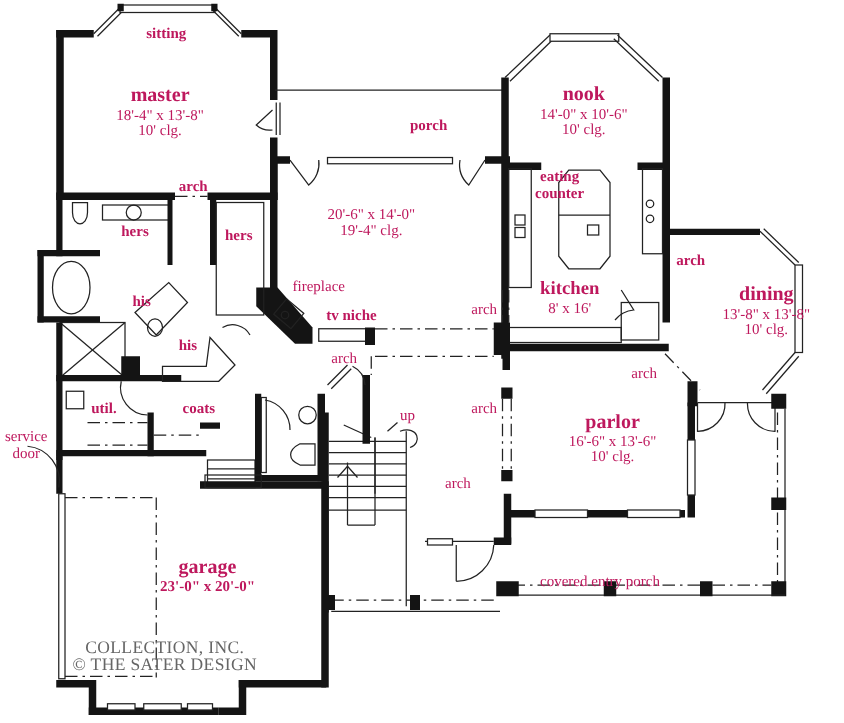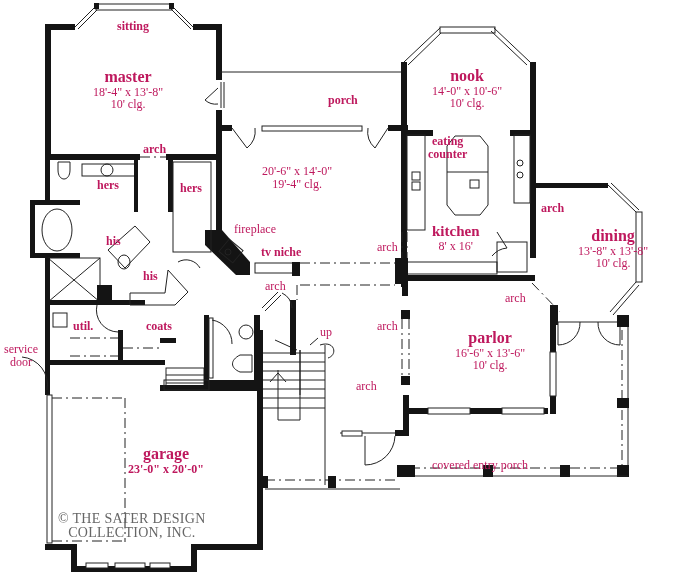--- a/index.html
+++ b/index.html
@@ -324,15 +324,15 @@
 <div class="lbl sm" style="left:356px;top:380px;">arch</div>
 
 <div class="lbl sm" style="left:432px;top:447px;margin-top:12px;">covered entry porch</div>
 
 <div class="lbl" style="left:128px;top:446px;">
   <div class="rn big">garage</div>
   <div class="rn sm">23'-0" x 20'-0"</div>
 </div>
 
 <div class="lbl copy" style="left:58px;top:512px;">
+  <div>COLLECTION, INC.</div>
   <div>© THE SATER DESIGN</div>
-  <div>COLLECTION, INC.</div>
 </div>
 
 </body></html>

